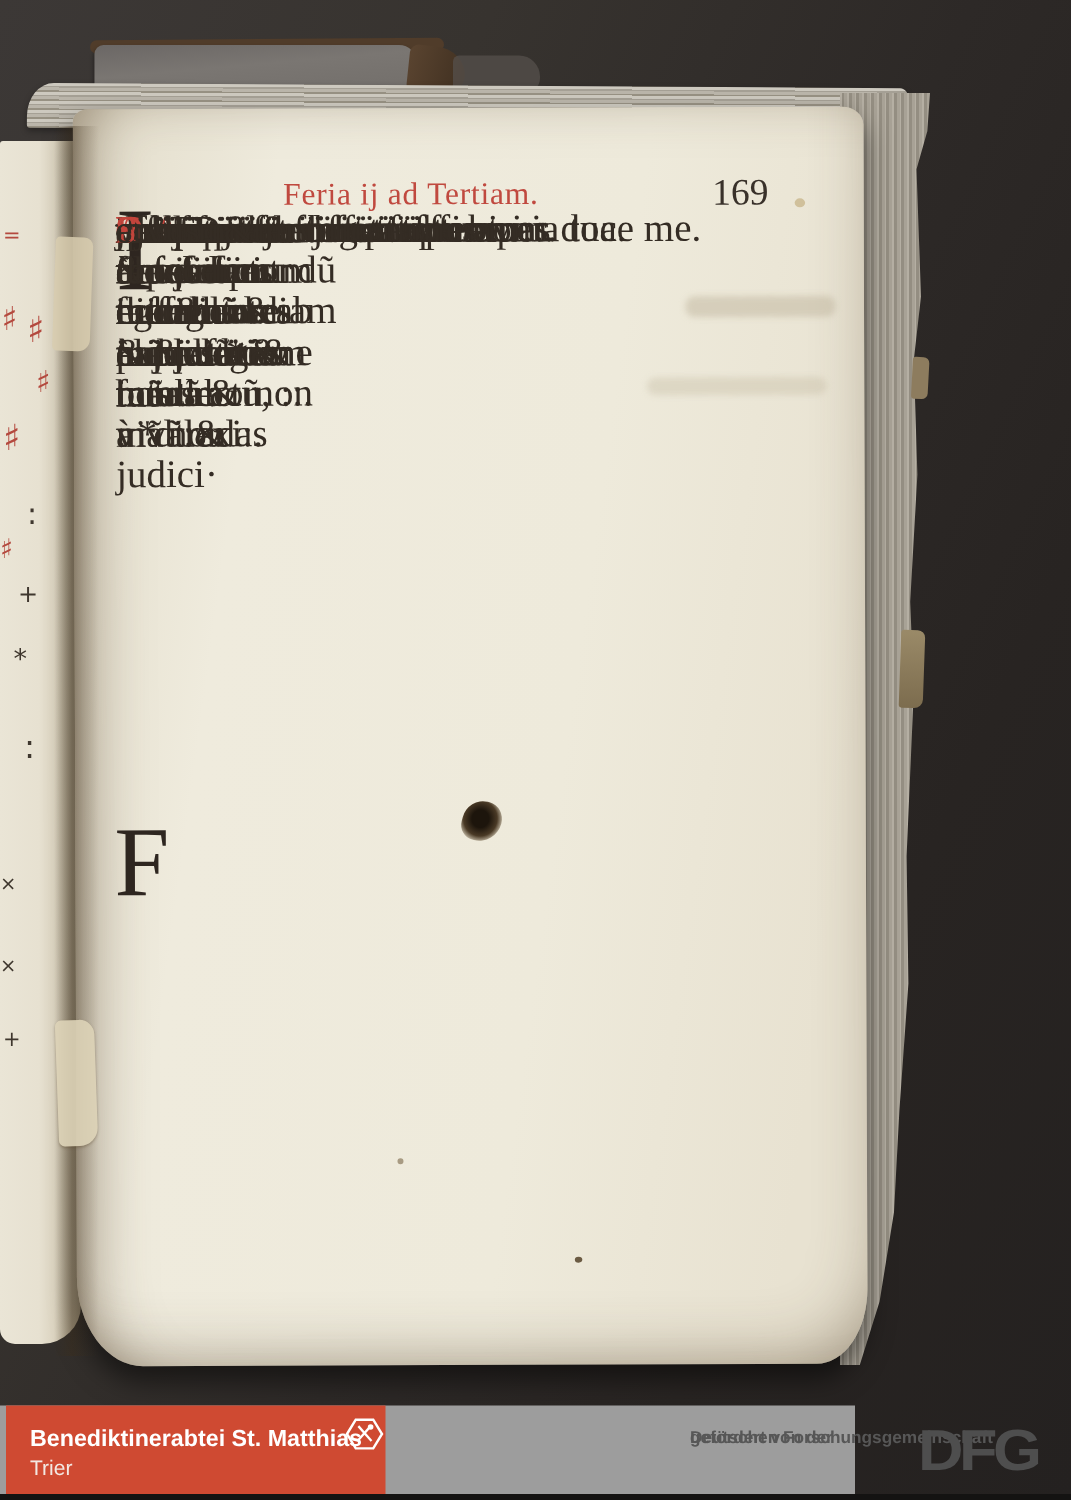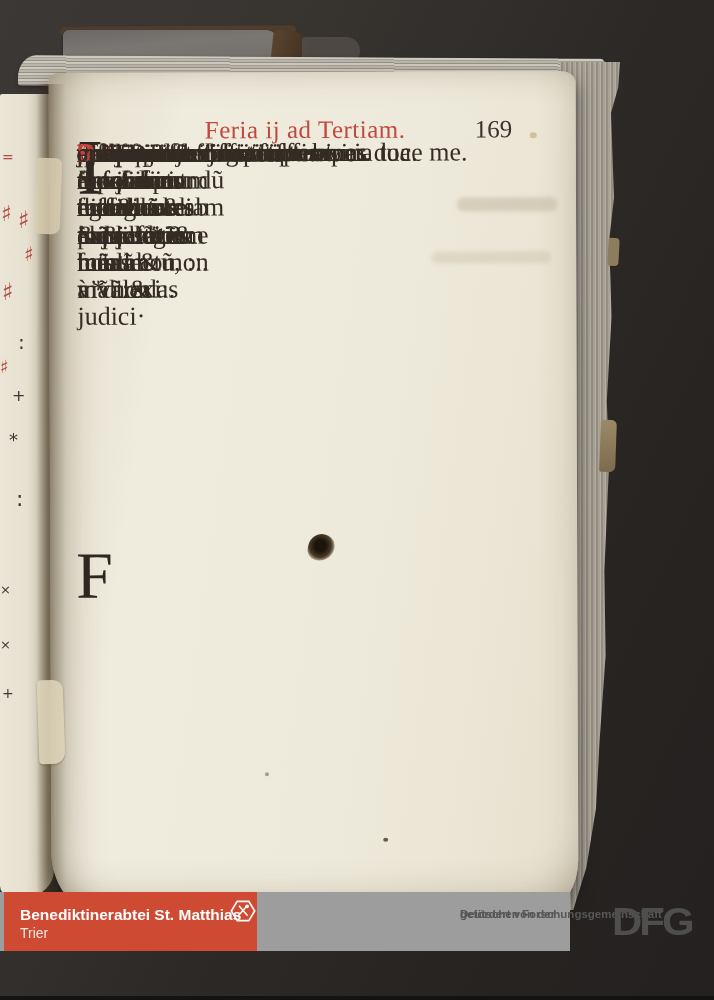--- a/index.html
+++ b/index.html
@@ -38,41 +38,41 @@
     border-radius:10px 14px 34px 44px/8px 12px 50px 60px;
     box-shadow:inset 30px 8px 40px -22px rgba(80,60,35,.5),inset -18px -30px 45px -30px rgba(80,60,35,.45),0 10px 18px rgba(0,0,0,.5);
     transform:rotate(-.2deg);z-index:2;color:#342c24;}
   .gutter{left:36px;top:84px;width:30px;height:820px;z-index:4;pointer-events:none;
     background:linear-gradient(90deg,rgba(60,45,25,0) 0,rgba(60,45,25,.38) 40%,rgba(60,45,25,.18) 65%,rgba(60,45,25,0) 100%);}
   .tape1{left:36px;top:158px;width:25px;height:76px;background:rgba(216,205,175,.85);border-radius:3px 6px 8px 3px;transform:rotate(2deg);z-index:5;}
   .tape2{left:38px;top:680px;width:26px;height:84px;background:rgba(221,211,183,.9);border-radius:4px 10px 12px 4px;transform:rotate(-2deg);
     box-shadow:0 1px 2px rgba(90,70,40,.4);z-index:5;}
 
   
-  .header{left:156px;top:44px;font-size:25px;line-height:27px;color:#c0493f;letter-spacing:.5px;white-space:nowrap;}
+  .header{left:140px;top:44px;font-size:21px;line-height:27px;color:#c0493f;letter-spacing:.5px;white-space:nowrap;}
   .pagenum{left:426px;top:44px;font-size:25px;line-height:27px;color:#39312a;}
   .textblock{left:28px;top:67px;width:471px;}
   .tl{position:relative;display:block;height:27.2px;line-height:27.2px;font-size:26px;white-space:nowrap;}
   .tl.j{white-space:normal;text-align:justify;text-align-last:justify;}
   .tl .cap{position:static;color:#c2453c;}
   .tl.ind-i{padding-left:25px;} .tl.ind-f1{padding-left:39px;} .tl.ind-f2{padding-left:44px;}
   .dropcap{line-height:1;color:#2e2620;}
   .dropI{left:28px;top:55px;font-size:79px;}
   .dropF{left:26px;top:470px;font-size:66px;}
 
   .bleed1{left:408px;top:126px;width:100px;height:14px;background:rgba(186,176,150,.45);filter:blur(2px);border-radius:6px;}
   .bleed2{left:382px;top:180px;width:120px;height:12px;background:rgba(186,176,150,.3);filter:blur(2px);border-radius:6px;}
   .fly{left:258px;top:462px;width:26px;height:27px;transform:rotate(15deg);border-radius:55% 45% 60% 40%;
     background:radial-gradient(ellipse at 45% 45%,#1d150c 28%,#4a3a26 55%,rgba(120,100,70,.35) 74%,rgba(120,100,70,0) 78%);}
   .speck1{left:481px;top:61px;width:7px;height:6px;background:#c9b78c;border-radius:50%;opacity:.8;}
   .speck2{left:332px;top:766px;width:5px;height:4px;background:#6b5b43;border-radius:50%;}
   .speck3{left:214px;top:700px;width:4px;height:4px;background:#8a795c;border-radius:50%;opacity:.7;}
 
   
-  .band{left:0;top:892px;width:570px;height:59px;background:#9d9d9d;z-index:10;font-family:"Liberation Sans","DejaVu Sans",sans-serif;}
+  .band{left:0;top:937px;width:570px;height:59px;background:#9d9d9d;z-index:10;font-family:"Liberation Sans","DejaVu Sans",sans-serif;}
   .bottomstrip{left:0;top:996px;width:714px;height:4px;background:#141312;z-index:10;}
   .redbox{left:4px;top:0;width:253px;height:59px;background:#cf4a32;}
   .org{left:16px;top:14px;font-size:15.5px;font-weight:bold;color:#ffffff;white-space:nowrap;}
   .city{left:16px;top:33px;font-size:14px;color:#f3e8e2;}
   .crest{left:225px;top:5px;width:28px;height:28px;}
   .funder{right:110px;top:16px;text-align:right;font-size:11.5px;line-height:12.5px;font-weight:bold;color:#575757;white-space:nowrap;}
   .funder div{position:static;}
   .dfg{left:612px;top:11px;font-size:42px;line-height:38px;font-weight:bold;letter-spacing:-3px;color:#4e4e4e;transform:scaleY(.92);}
 </style>
 </head>

